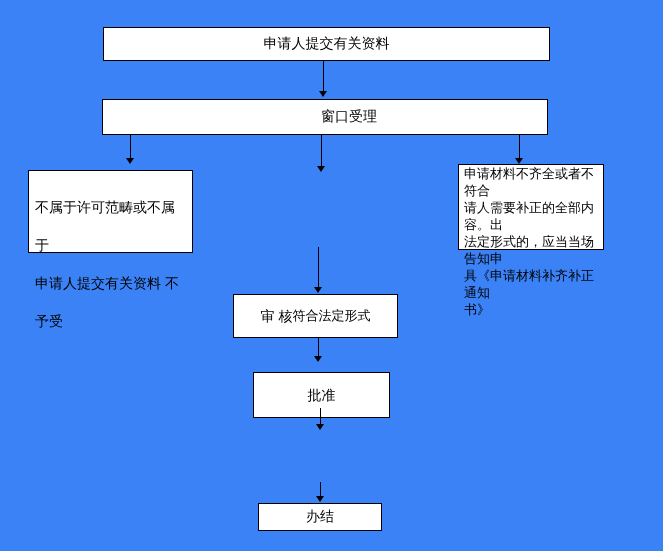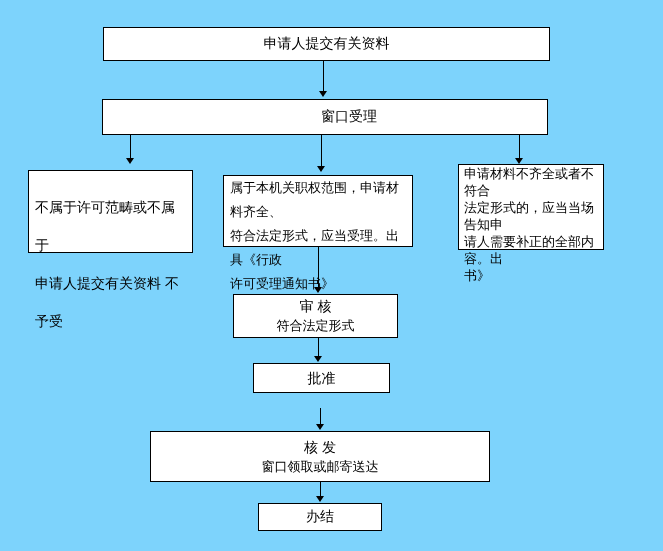--- a/index.html
+++ b/index.html
@@ -4,55 +4,54 @@
 <style>
   html, body {
     margin: 0;
     padding: 0;
     background: #ffffff;
   }
   #canvas {
     position: relative;
     width: 663px;
     height: 551px;
-    background: #7dd3fc;
+    background: #3b82f6;
     font-family: "Liberation Sans", sans-serif;
     color: #000000;
     overflow: hidden;
   }
   .node {
     position: absolute;
     box-sizing: border-box;
     border: 1px solid #000000;
     background: #ffffff;
   }
   .center {
     display: flex;
     align-items: center;
     justify-content: center;
     text-align: center;
   }
   .stack {
     display: flex;
-    flex-direction: column;
     align-items: center;
     justify-content: center;
     text-align: center;
   }
   .title { font-size: 14px; line-height: 20px; }
   .subtitle { font-size: 13px; line-height: 20px; }
 
   
   #node-submit     { left: 103px; top: 27px;  width: 447px; height: 34px; font-size: 14px; }
   #node-window     { left: 102px; top: 99px;  width: 446px; height: 36px; font-size: 14px; padding-left: 48px; }
   #node-reject     { left: 28px;  top: 170px; width: 165px; height: 83px; font-size: 14px; line-height: 38px; padding: 17px 6px; }
   #node-accept     { left: 223px; top: 175px; width: 190px; height: 72px; font-size: 13px; line-height: 24px; padding: 0 6px; }
   #node-supplement { left: 458px; top: 164px; width: 146px; height: 86px; font-size: 13px; line-height: 17px; padding: 0 5px; }
   #node-review     { left: 233px; top: 294px; width: 165px; height: 44px; }
-  #node-approve    { left: 253px; top: 363px; width: 137px; height: 30px; }
+  #node-approve    { left: 253px; top: 372px; width: 137px; height: 46px; }
   #node-issue      { left: 150px; top: 431px; width: 340px; height: 51px; }
   #node-complete   { left: 258px; top: 503px; width: 124px; height: 28px; font-size: 14px; }
 
   
   .arrow-down {
     position: absolute;
     width: 1px;
     background: #000000;
   }
   .arrow-down::after {
@@ -92,52 +91,44 @@
 
   <div class="arrow-down" id="arrow-drop-left"></div>
   <div class="arrow-down" id="arrow-drop-mid"></div>
   <div class="arrow-down" id="arrow-drop-right"></div>
 
   <div class="node" id="node-reject">
     <div>不属于许可范畴或不属于</div>
     <div>申请人提交有关资料 不予受</div>
   </div>
 
-  <div class="node" id="node-accept">
-    <div>属于本机关职权范围，申请材料齐全、</div>
-    <div>符合法定形式，应当受理。出具《行政</div>
-    <div>许可受理通知书》</div>
-  </div>
 
   <div class="node" id="node-supplement">
     <div>申请材料不齐全或者不符合</div>
+    <div>请人需要补正的全部内容。出</div>
     <div>法定形式的，应当当场告知申</div>
-    <div>请人需要补正的全部内容。出</div>
+    <div>具《申请材料补齐补正通知</div>
     <div>书》</div>
   </div>
 
   <div class="arrow-down" id="arrow-accept-review"></div>
 
   <div class="node stack" id="node-review">
     <div class="title">审 核</div>
     <div class="subtitle">符合法定形式</div>
   </div>
 
   <div class="arrow-down" id="arrow-review-approve"></div>
 
   <div class="node stack" id="node-approve">
     <div class="title">批准</div>
   </div>
 
   <div class="arrow-down" id="arrow-approve-issue"></div>
 
-  <div class="node stack" id="node-issue">
-    <div class="title">核 发</div>
-    <div class="subtitle">窗口领取或邮寄送达</div>
-  </div>
 
   <div class="arrow-down" id="arrow-issue-complete"></div>
 
   <div class="node center" id="node-complete">
     <span>办结</span>
   </div>
 
 </div>
 
 </body></html>

